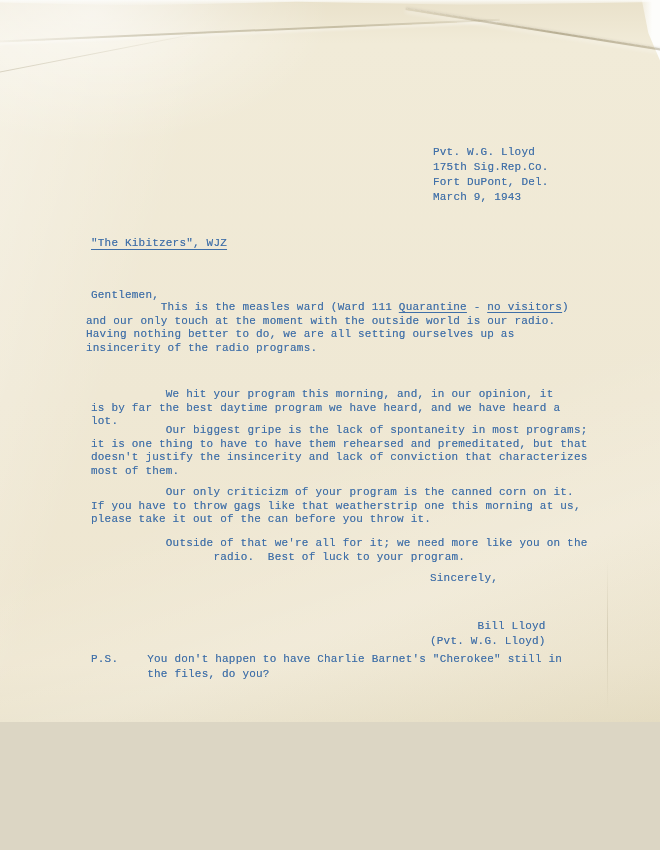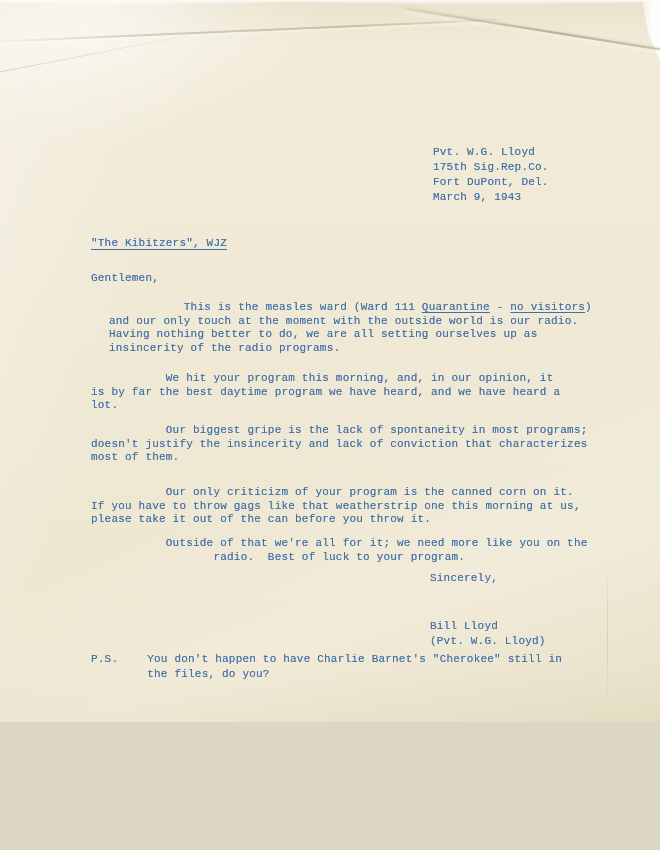--- a/index.html
+++ b/index.html
@@ -49,30 +49,30 @@
     position:absolute; top:0; left:0; width:100%; height:6px;
     background:linear-gradient(to bottom, rgba(252,252,250,0.9), rgba(252,252,250,0));
     clip-path:polygon(0 0,100% 0,100% 35%, 70% 80%, 45% 30%, 20% 90%, 0 40%);
   }
 
   
   .ink { position:absolute; color:#3f6fa8; font-size:11px; letter-spacing:0.2px;
          text-shadow:0 0 0.6px rgba(63,111,168,0.55); }
   .tline { white-space:pre; line-height:13.5px; }
   .hdr .tline { line-height:15px; }
-  .sig .tline { line-height:14.5px; }
+  .sig .tline { line-height:14.5px;text-align:right; }
   .ps-lines .tline { line-height:15px; }
   .u { text-decoration:underline; text-underline-offset:2px; }
   .recipient-text { text-decoration:underline; text-underline-offset:3px; white-space:pre; }
 
   .header-block { left:433px; top:145px; }
   .recipient    { left:91px;  top:237px; }
-  .salutation   { left:91px;  top:272px; white-space:pre; }
-  .para-1 { left:109px; top:301px; }
-  .para-2 { left:91px; top:372px; }
+  .salutation   { left:91px;  top:289px; white-space:pre; }
+  .para-1 { left:86px; top:301px; }
+  .para-2 { left:91px; top:388px; }
   .para-3 { left:91px; top:424px; }
   .para-4 { left:91px; top:486px; }
   .para-5 { left:91px; top:537px;text-align:center; }
   .closing   { left:430px; top:572px; white-space:pre; }
   .signature { left:430px; top:619px; }
   .postscript { left:91px; top:652px; display:flex; }
   .ps-label { white-space:pre; line-height:15px; }
   .ps-lines { margin-left:29px; }
 
   .watermark {
@@ -114,20 +114,21 @@
       <div class="tline">Having nothing better to do, we are all setting ourselves up as</div>
       <div class="tline">insincerity of the radio programs.</div>
     </div>
   <div class="ink para-2">
       <div class="tline">           We hit your program this morning, and, in our opinion, it</div>
       <div class="tline">is by far the best daytime program we have heard, and we have heard a</div>
       <div class="tline">lot.</div>
     </div>
   <div class="ink para-3">
       <div class="tline">           Our biggest gripe is the lack of spontaneity in most programs;</div>
+      <div class="tline">it is one thing to have to have them rehearsed and premeditated, but that</div>
       <div class="tline">doesn't justify the insincerity and lack of conviction that characterizes</div>
       <div class="tline">most of them.</div>
     </div>
   <div class="ink para-4">
       <div class="tline">           Our only criticizm of your program is the canned corn on it.</div>
       <div class="tline">If you have to throw gags like that weatherstrip one this morning at us,</div>
       <div class="tline">please take it out of the can before you throw it.</div>
     </div>
   <div class="ink para-5">
       <div class="tline">           Outside of that we're all for it; we need more like you on the</div>

